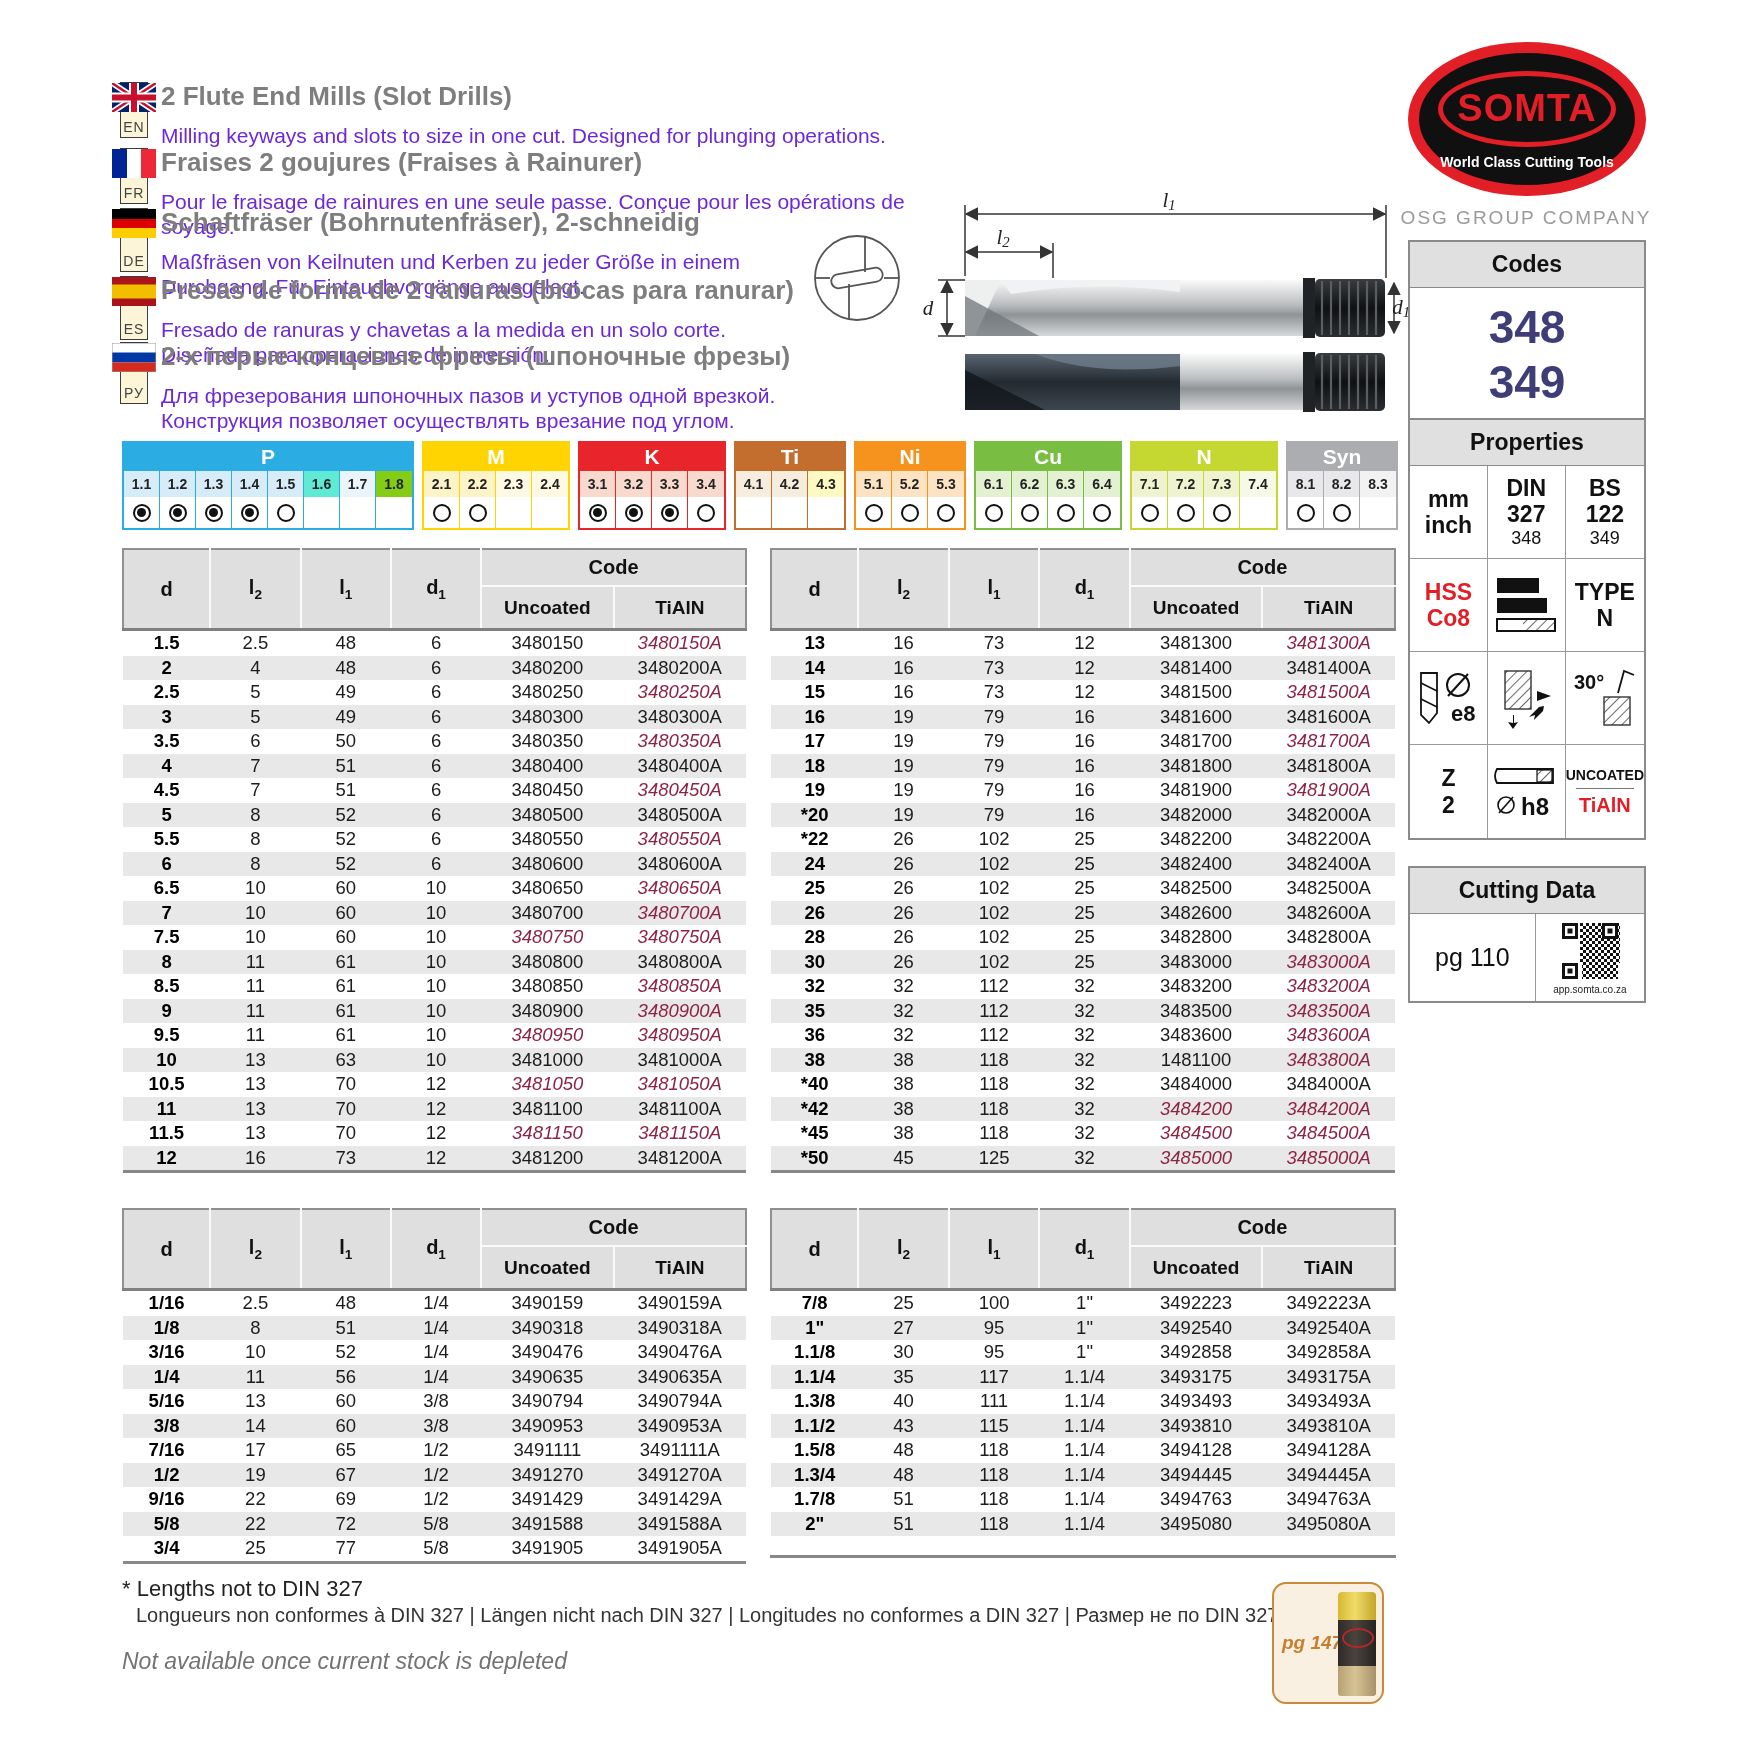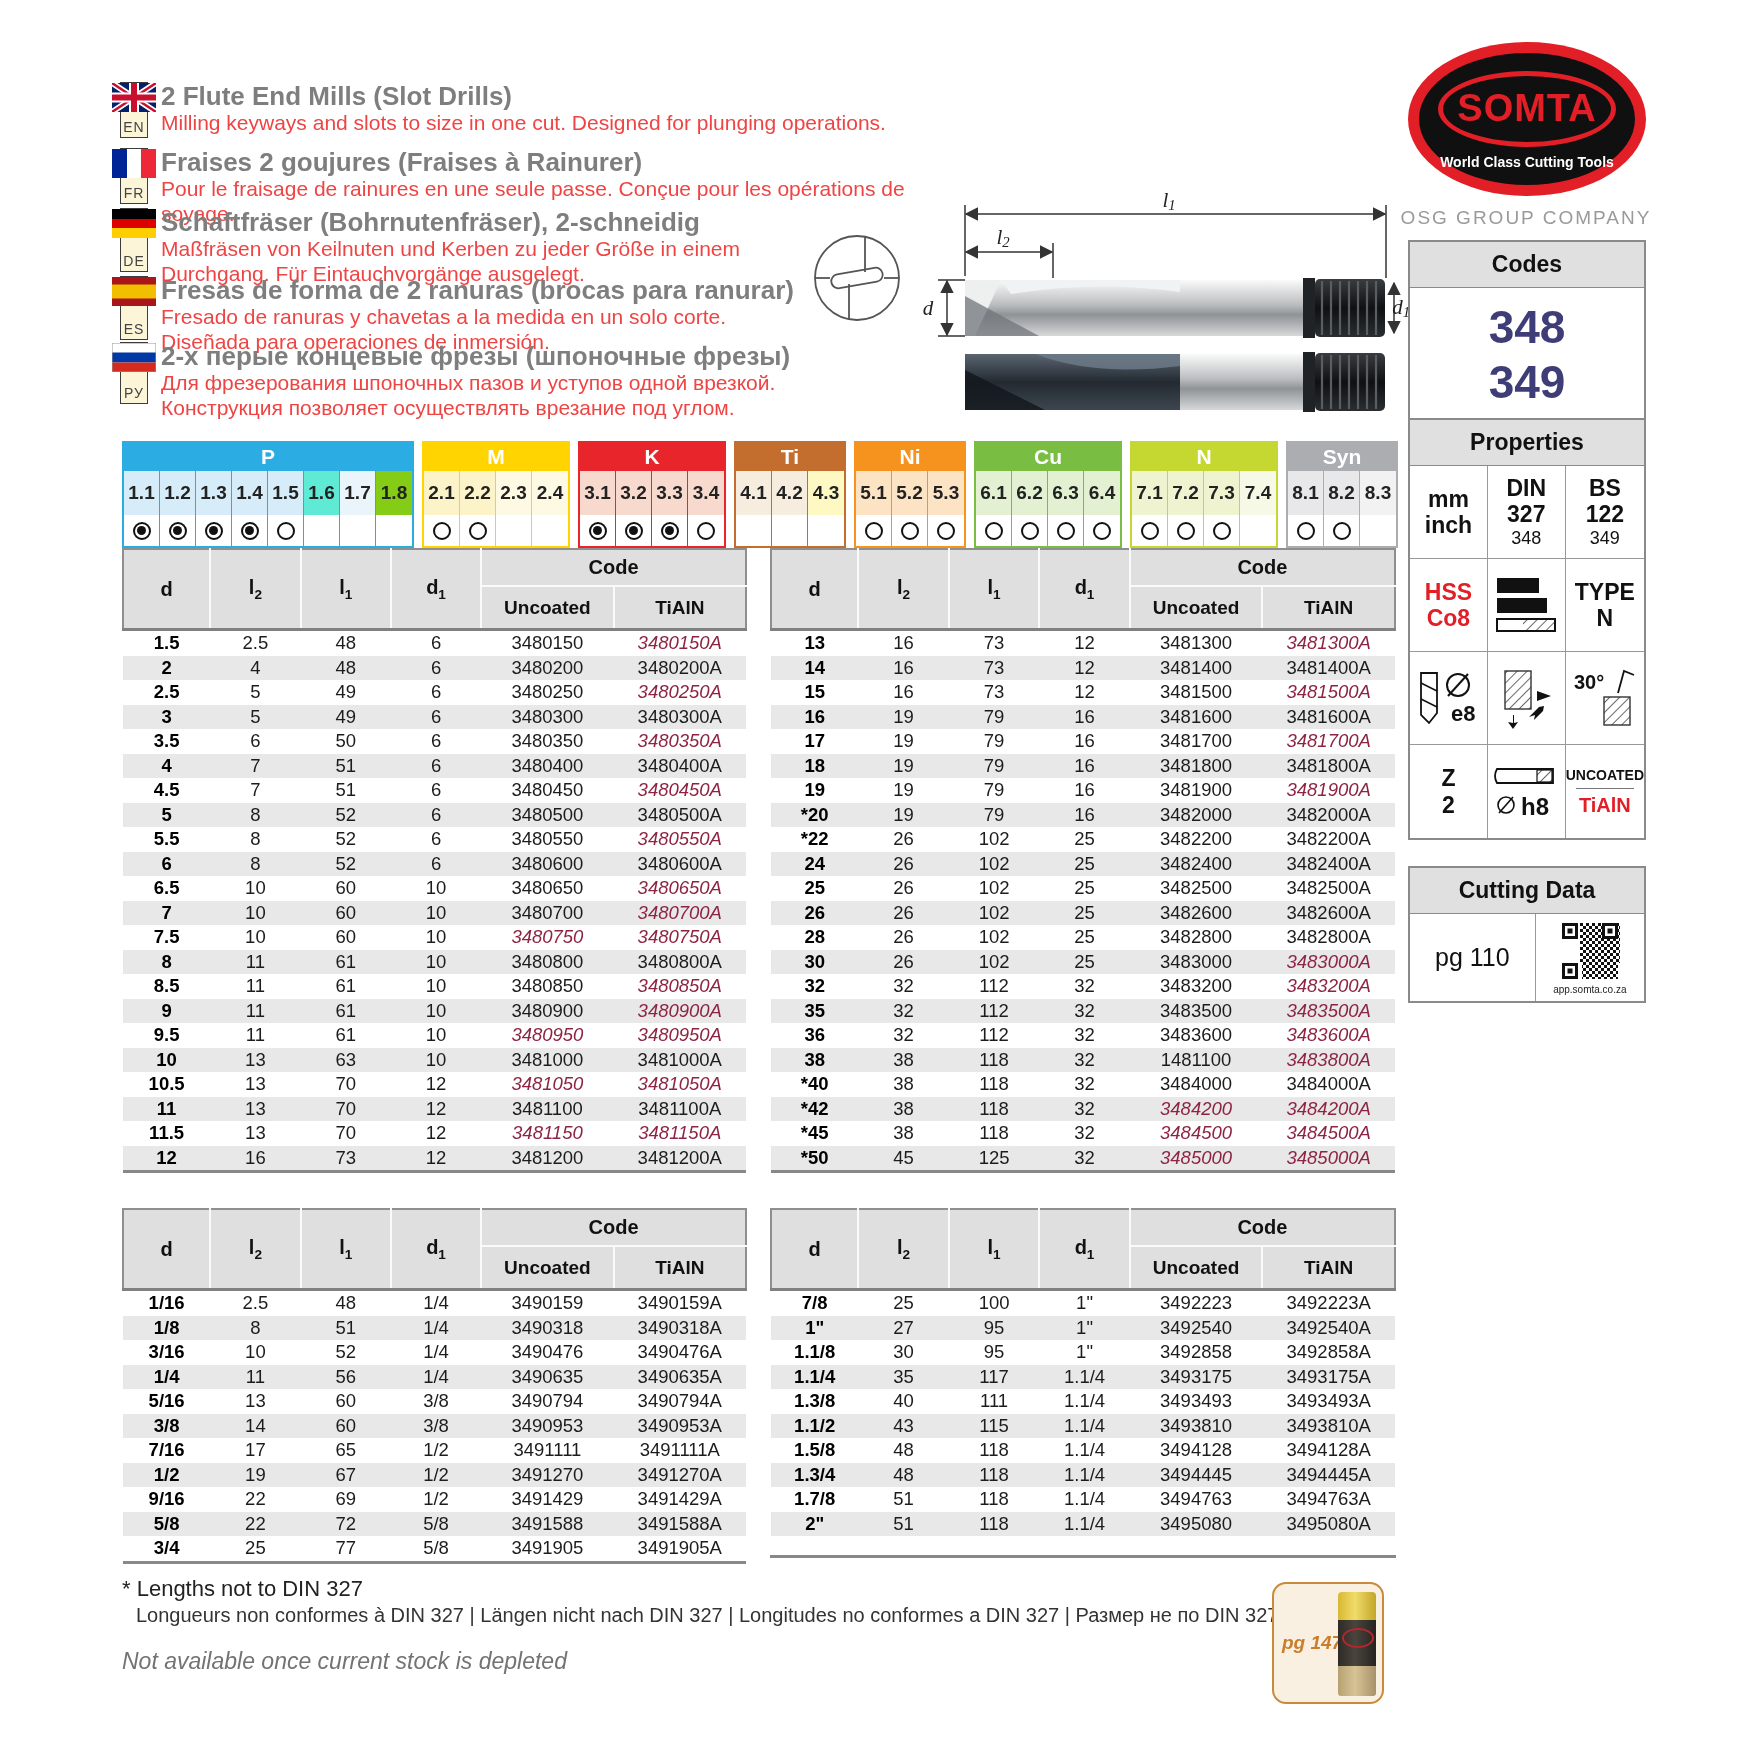--- a/index.html
+++ b/index.html
@@ -5,21 +5,21 @@
   html,body{margin:0;padding:0;background:#fff;}
   body{width:1756px;height:1756px;position:relative;font-family:"Liberation Sans",sans-serif;color:#111;overflow:hidden;}
 
   
   .lang-row{position:absolute;left:120px;display:flex;align-items:flex-start;}
   .badge{width:28px;background:#FCF5D7;border:1.5px solid #3c3c3c;display:flex;flex-direction:column;align-items:center;box-sizing:border-box;}
   .flag{width:44px;height:29px;display:block;flex:none;}
   .badge-label{font-size:14px;color:#444;margin:auto 0 2px 0;letter-spacing:1px;}
   .lang-text{margin-left:13px;max-width:760px;}
   .lang-title{font-size:26px;font-weight:bold;color:#7E7E7E;line-height:1.12;}
-  .lang-body{font-size:21px;color:#ef4444;line-height:1.17;white-space:pre-line;margin-top:0;}
+  .lang-body{font-size:21px;color:#6d28d9;line-height:1.17;white-space:pre-line;margin-top:13px;}
 
   
   .drawing{position:absolute;left:795px;top:192px;width:616px;height:240px;}
   .dim{font-family:"Liberation Serif",serif;font-style:italic;font-size:21px;fill:#222;}
 
   
   .logo{position:absolute;left:1408px;top:42px;width:238px;height:154px;background:#E21E26;border-radius:50%;}
   .logo-inner{position:absolute;inset:11px;background:#101010;border-radius:50%;display:flex;flex-direction:column;align-items:center;justify-content:center;}
   .logo-ring{border:5px solid #E21E26;border-radius:50%;width:168px;height:66px;display:flex;align-items:center;justify-content:center;margin-top:2px;}
   .logo-word{color:#E21E26;font-weight:bold;font-size:38px;letter-spacing:1px;}
@@ -44,21 +44,21 @@
   .cut-body{display:flex;}
   .cut-left{flex:1.15;display:flex;align-items:center;justify-content:center;font-size:25px;border-right:1.5px solid #999;}
   .cut-right{flex:1;display:flex;flex-direction:column;align-items:center;justify-content:center;padding:6px 0;}
   .qr-cap{font-size:10px;margin-top:2px;color:#222;}
 
   
   .mchart{position:absolute;left:122px;top:441px;display:flex;gap:8px;}
   .mg{display:flex;flex-direction:column;border:2px solid;box-sizing:border-box;background:#fff;}
   .mg-h{height:28px;display:flex;align-items:center;justify-content:center;color:#fff;font-weight:bold;font-size:21px;}
   .mg-n,.mg-r{display:flex;}
-  .mg-nc{width:36px;height:44px;box-sizing:border-box;border-right:1px solid;display:flex;align-items:center;justify-content:center;font-size:19px;font-weight:bold;color:#222;}
+  .mg-nc{width:36px;height:26px;box-sizing:border-box;border-right:1px solid;display:flex;align-items:center;justify-content:center;font-size:14px;font-weight:bold;color:#222;}
   .mg-rc{width:36px;height:31px;box-sizing:border-box;border-right:1px solid;display:flex;align-items:center;justify-content:center;background:#fff;}
   .mg-nc:last-child,.mg-rc:last-child{border-right:none;}
   .rad{width:18px;height:18px;border:2.2px solid #111;border-radius:50%;display:flex;align-items:center;justify-content:center;box-sizing:border-box;}
   .rad.filled::after{content:'';width:9px;height:9px;background:#111;border-radius:50%;}
 
   
   .dtable{position:absolute;}
   .t1{left:122px;top:548px;width:625px;}
   .t2{left:770px;top:548px;width:626px;}
   .t3{left:122px;top:1208px;width:625px;}

